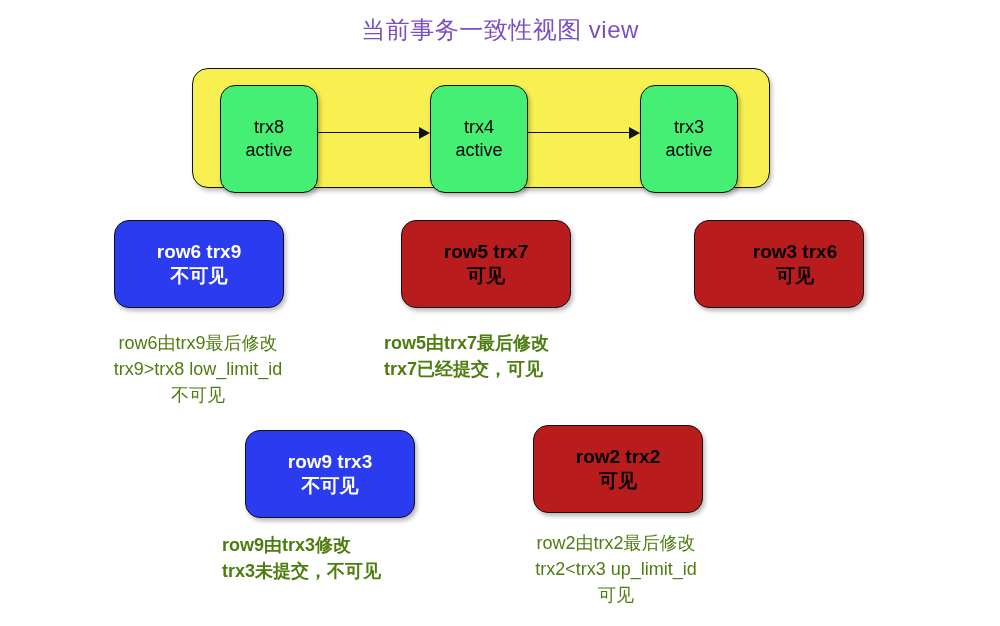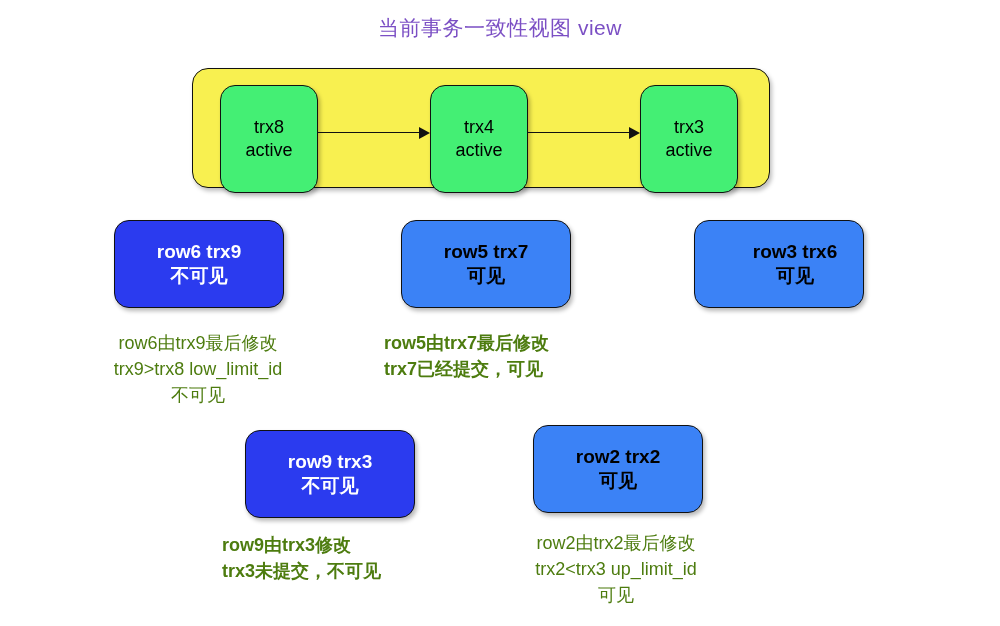--- a/index.html
+++ b/index.html
@@ -24,21 +24,21 @@
   }
 
   .abs { position: absolute; }
 
   
   .title {
     left: 0;
     top: 14px;
     width: 1000px;
     text-align: center;
-    font-size: 21px;
+    font-size: 24px;
     color: #7b4fc4;
     letter-spacing: 0.5px;
     white-space: nowrap;
   }
 
   
   .view-band {
     left: 192px;
     top: 68px;
     width: 578px;
@@ -73,21 +73,21 @@
     border-radius: 15px;
   }
 
   .row-node {
     width: 170px;
     height: 88px;
     font-size: 19px;
     border-radius: 15px;
   }
   .row-node.visible-row {
-    background: #3b82f6;
+    background: #b91c1c;
     color: #000000;
   }
   .row-node.hidden-row {
     background: #2b3bef;
     color: #ffffff;
   }
   .row-node .l1 { font-weight: bold; }
   .row-node .l2 { font-weight: bold; }
 
   

